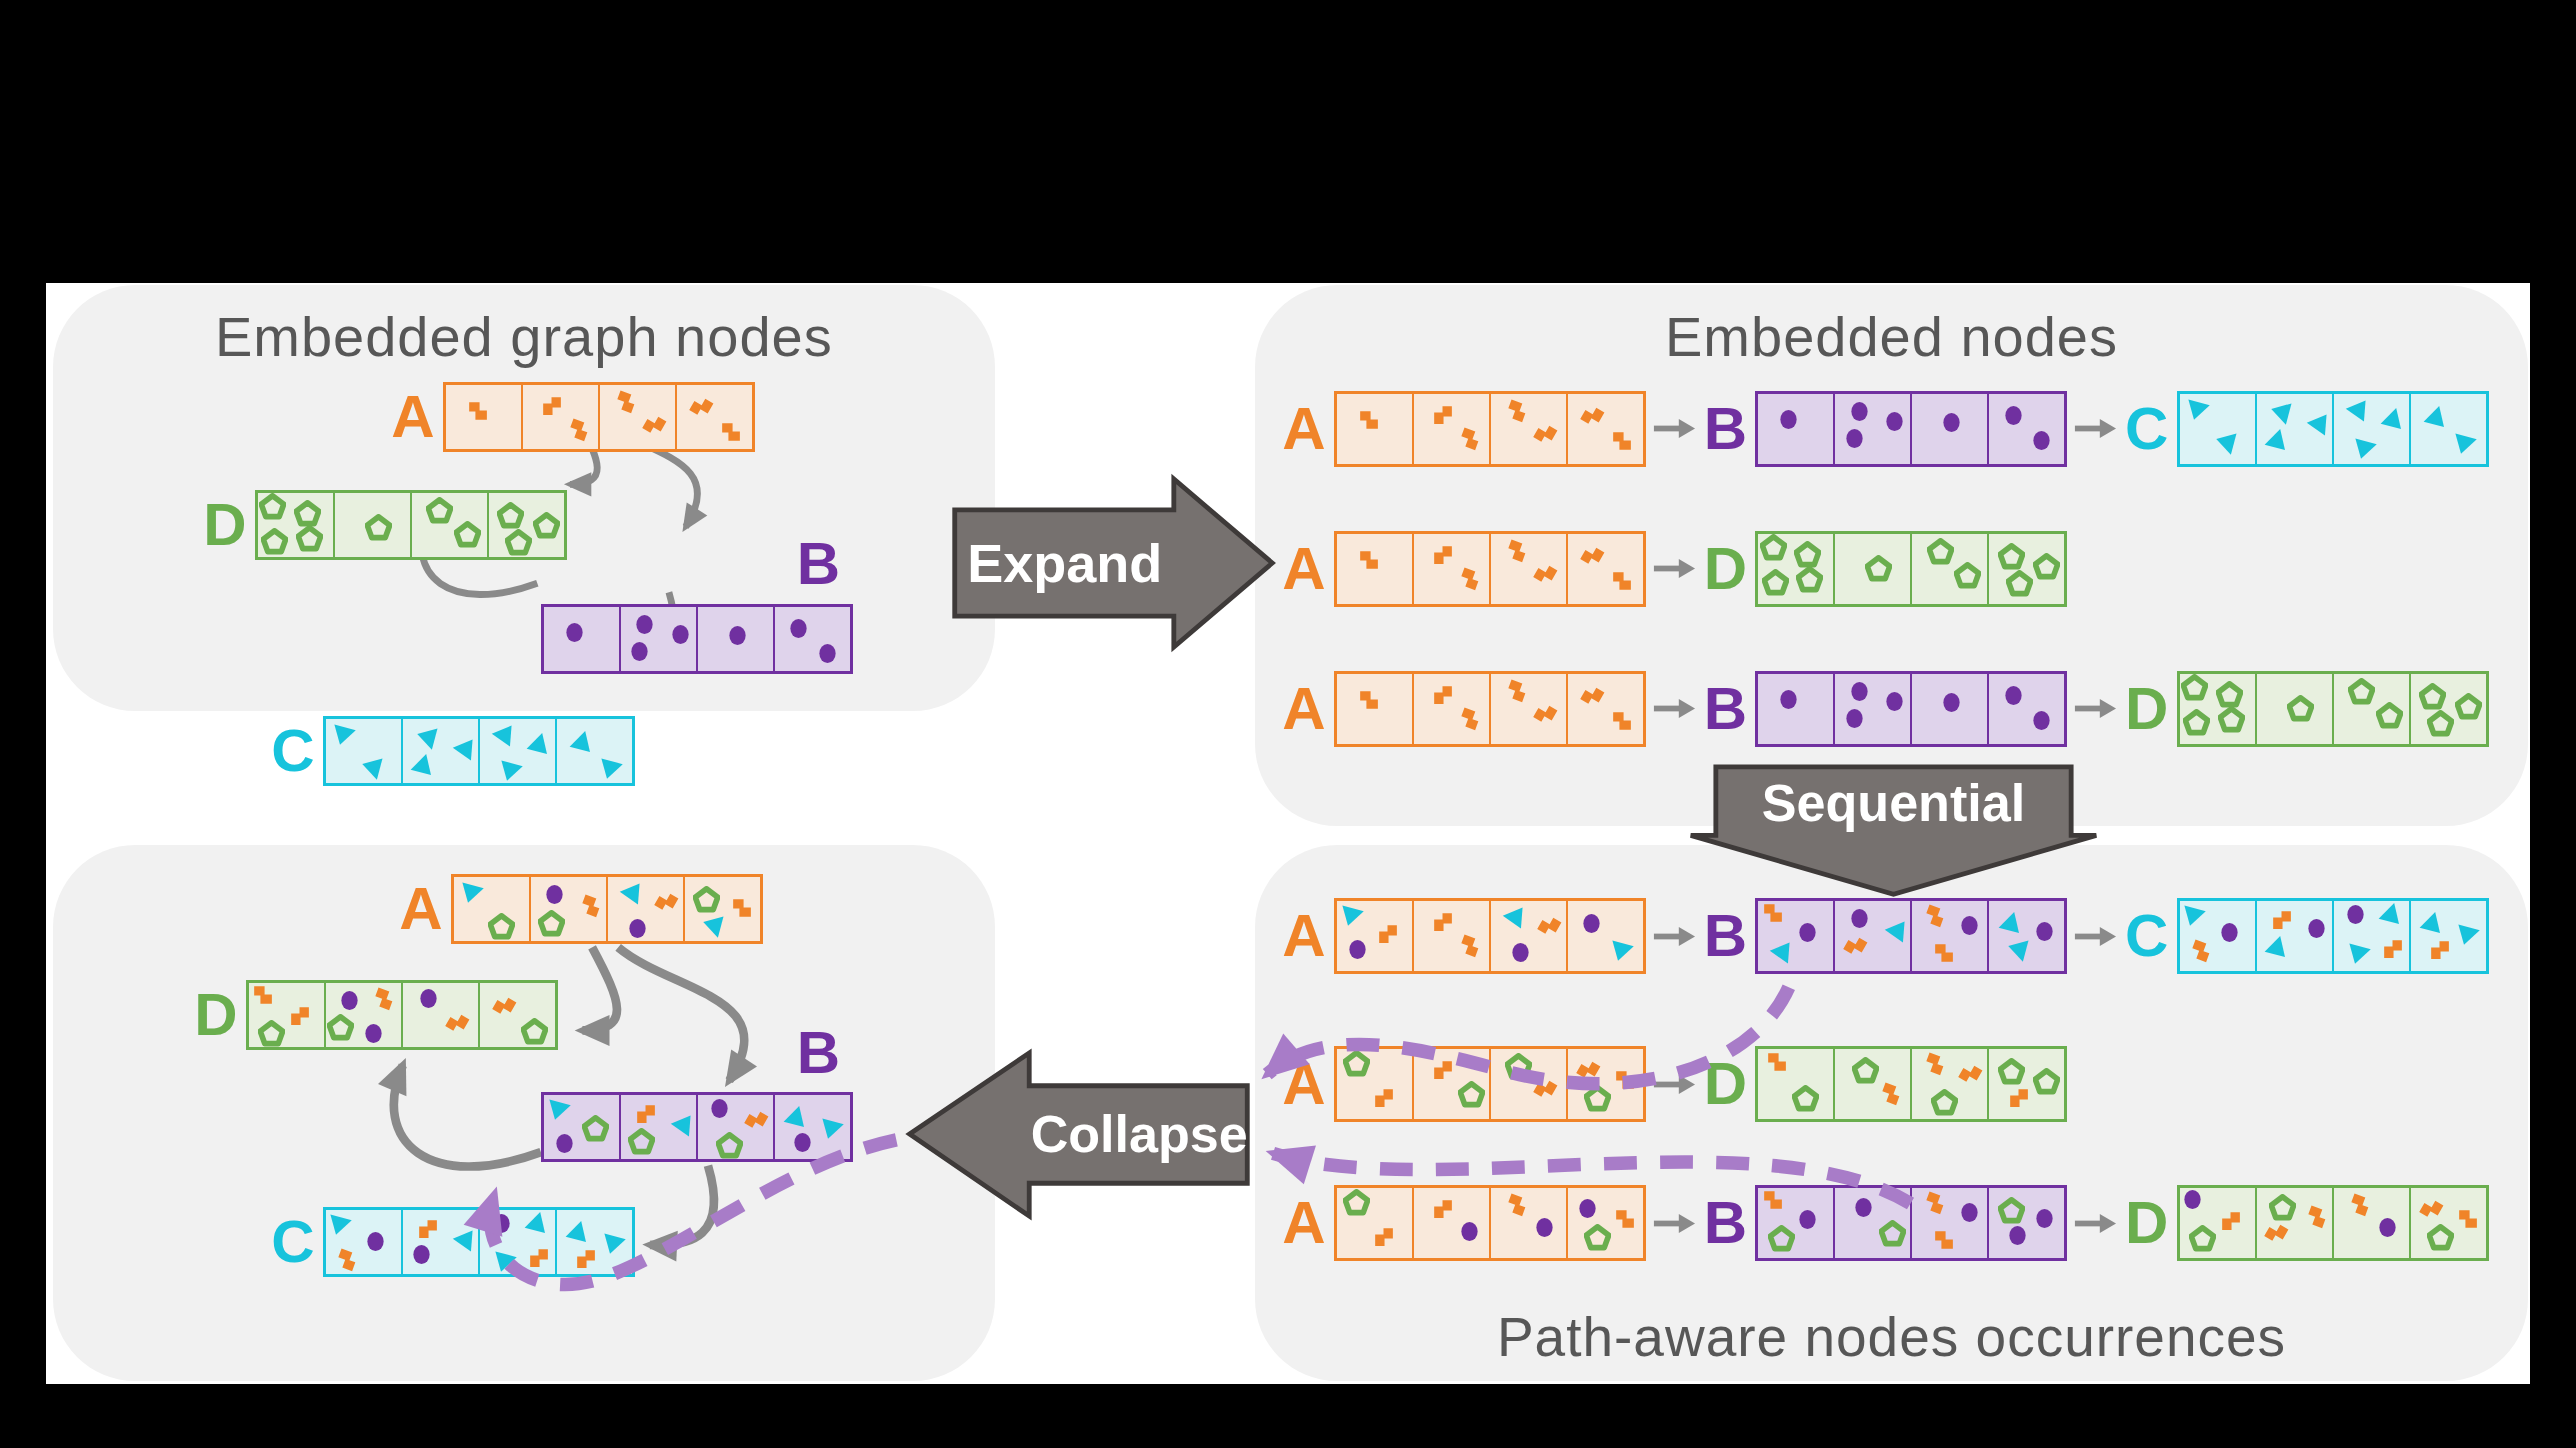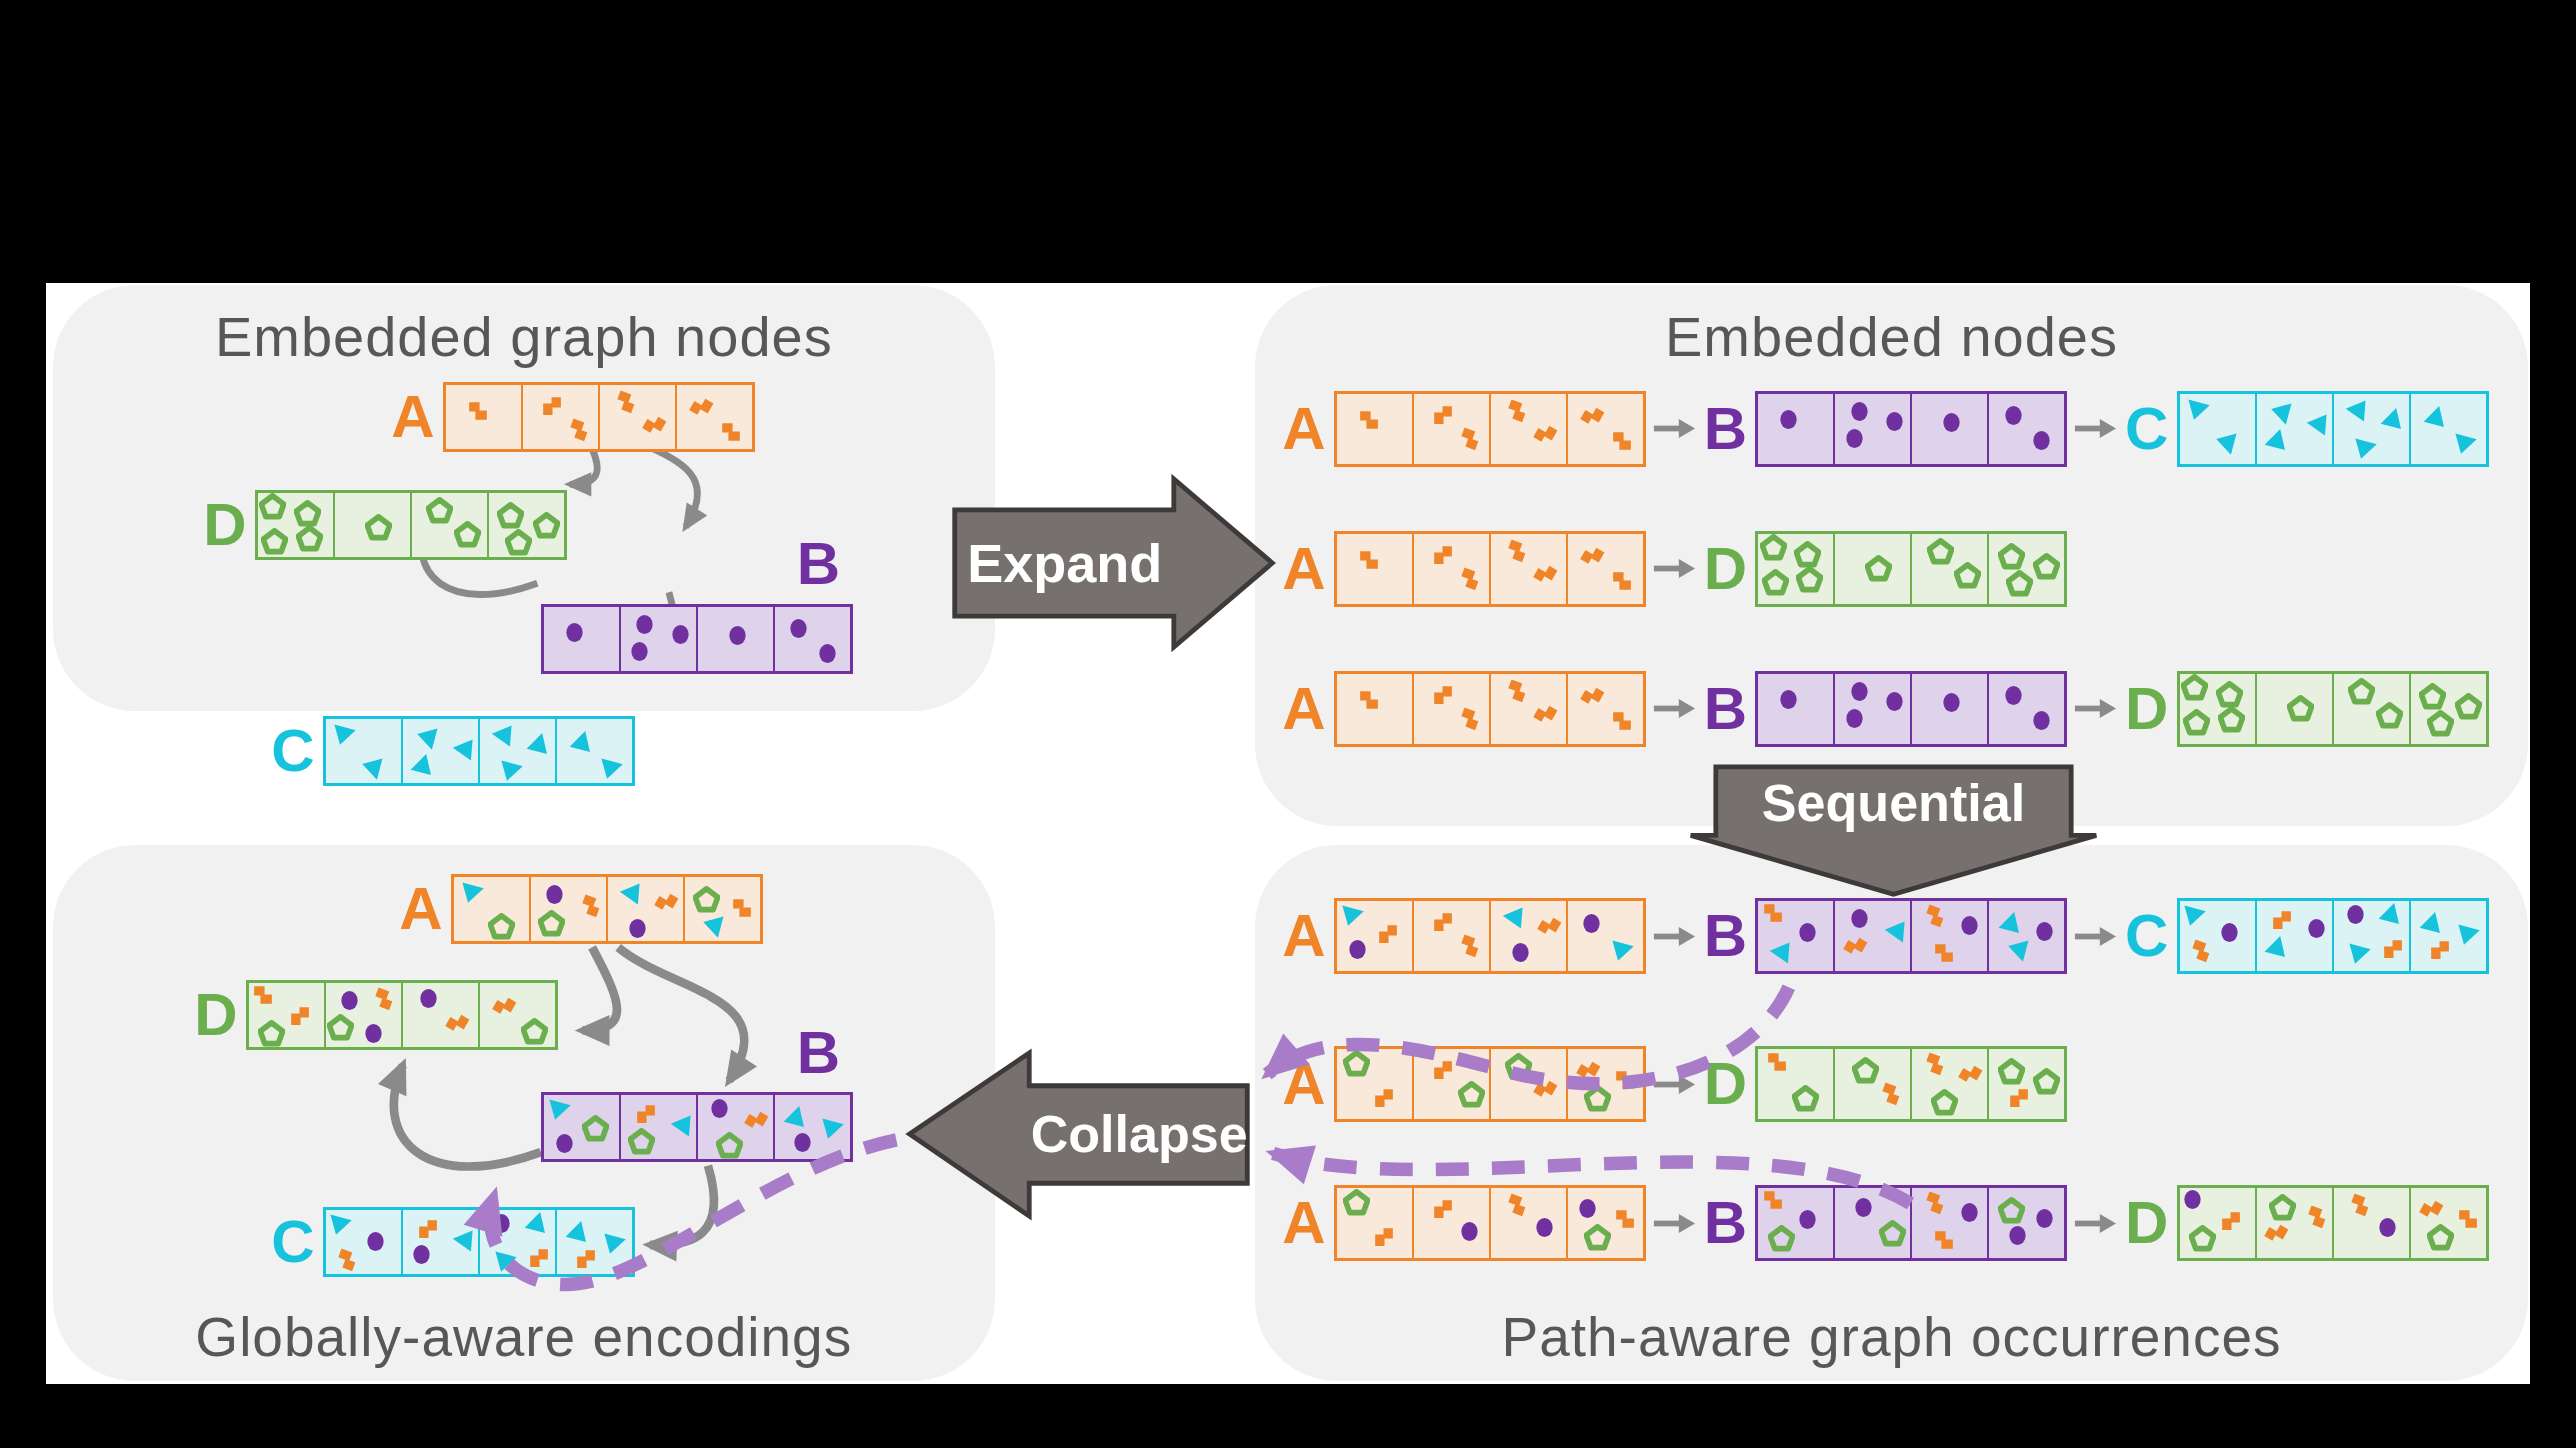--- a/index.html
+++ b/index.html
@@ -724,21 +724,20 @@
               <svg class="glyph" width="27" height="27" viewBox="0 0 24 24" style="left:44px;top:19.3px;transform:rotate(0deg)">
                 <polygon points="3,4 22,9 8,22" fill="#17C3DC"></polygon>
               </svg>
               <svg class="glyph" width="25" height="25" viewBox="0 0 24 24" style="left:16.4px;top:36px;transform:rotate(90deg)">
                 <path d="M4 3h10v8h7v9H10v-8H4z" fill="#F08429"></path>
               </svg>
             </div>
           </div>
         </div>
       </div>
-    <div class="panel-caption">Globally-aware encodings</div>
   </div>
 
   <div class="panel" id="panel-br">
     <div id="rows-bottom_right">
         <div class="vecrow" style="left:25px;top:53px">
           <div class="nlabel" style="color:#F08429">A</div>
           <div class="vec" style="border-color:#F08429">
             <div class="cell" style="height:70px;background:#F9E9DB;border-color:#F08429">
               <svg class="glyph" width="27" height="27" viewBox="0 0 24 24" style="left:1.9px;top:0px;transform:rotate(0deg)">
                 <polygon points="3,4 22,9 8,22" fill="#17C3DC"></polygon>
@@ -1099,21 +1098,21 @@
               <svg class="glyph" width="25" height="25" viewBox="0 0 24 24" style="left:44px;top:19.3px;transform:rotate(0deg)">
                 <path d="M4 3h10v8h7v9H10v-8H4z" fill="#F08429"></path>
               </svg>
               <svg class="glyph" width="27" height="27" viewBox="0 0 24 24" style="left:16.4px;top:36px;transform:rotate(0deg)">
                 <polygon points="12,2.5 22,10 18,21 6,21 2,10" fill="none" stroke="#6AAE4E" stroke-width="5" stroke-linejoin="round"></polygon>
               </svg>
             </div>
           </div>
         </div>
       </div>
-    <div class="panel-caption">Path-aware graph occurrences</div>
+    <div class="panel-caption">Path-aware nodes occurrences</div>
   </div>
 </div>
 
 <svg class="blockarrow" style="left:947px;top:471px" width="333" height="184" viewBox="0 0 345 190">
   <polygon points="8,40 235,40 235,8 337,95 235,182 235,150 8,150" fill="#76716F" stroke="#3E3A39" stroke-width="5"></polygon>
   <text x="122" y="95" text-anchor="middle" dominant-baseline="central" font-size="56" fill="#FFFFFF">Expand</text>
 </svg>
 
 <svg class="blockarrow" style="left:1681px;top:761px" width="425" height="140" viewBox="0 0 440 145">
   <polygon points="36,6 404,6 404,77 430,77 220,138 10,77 36,77" fill="#76716F" stroke="#3E3A39" stroke-width="5"></polygon>

